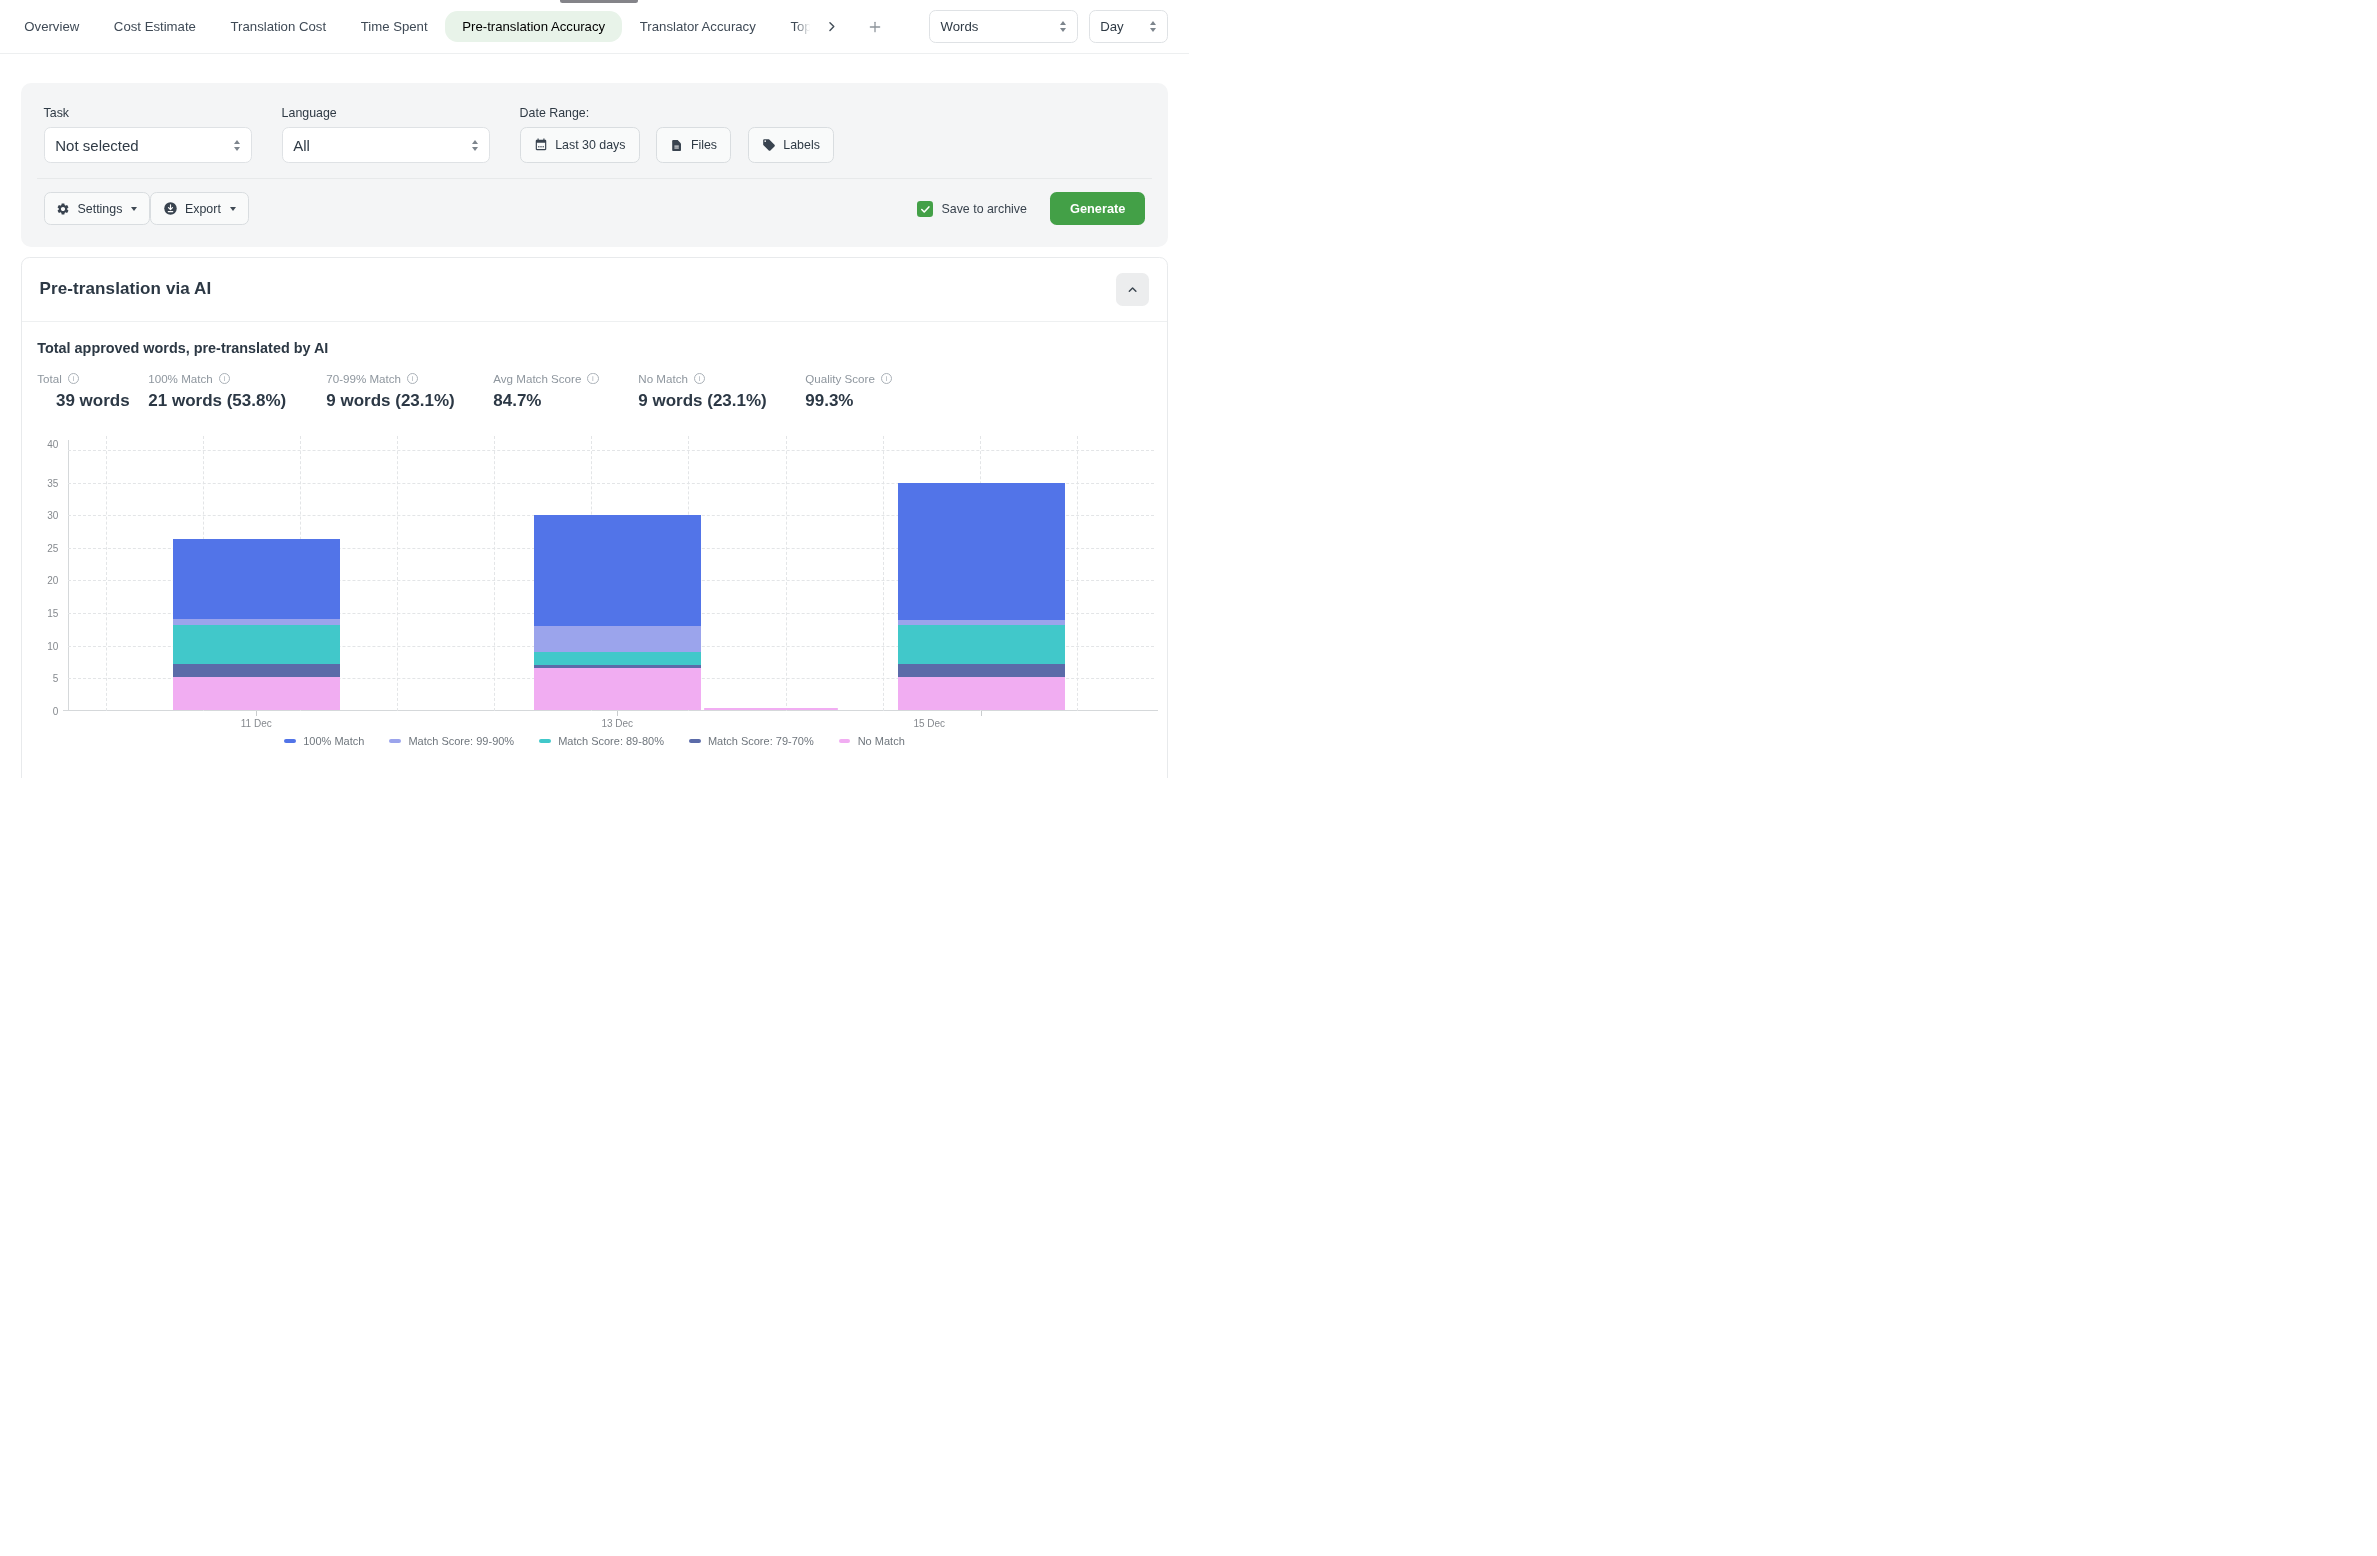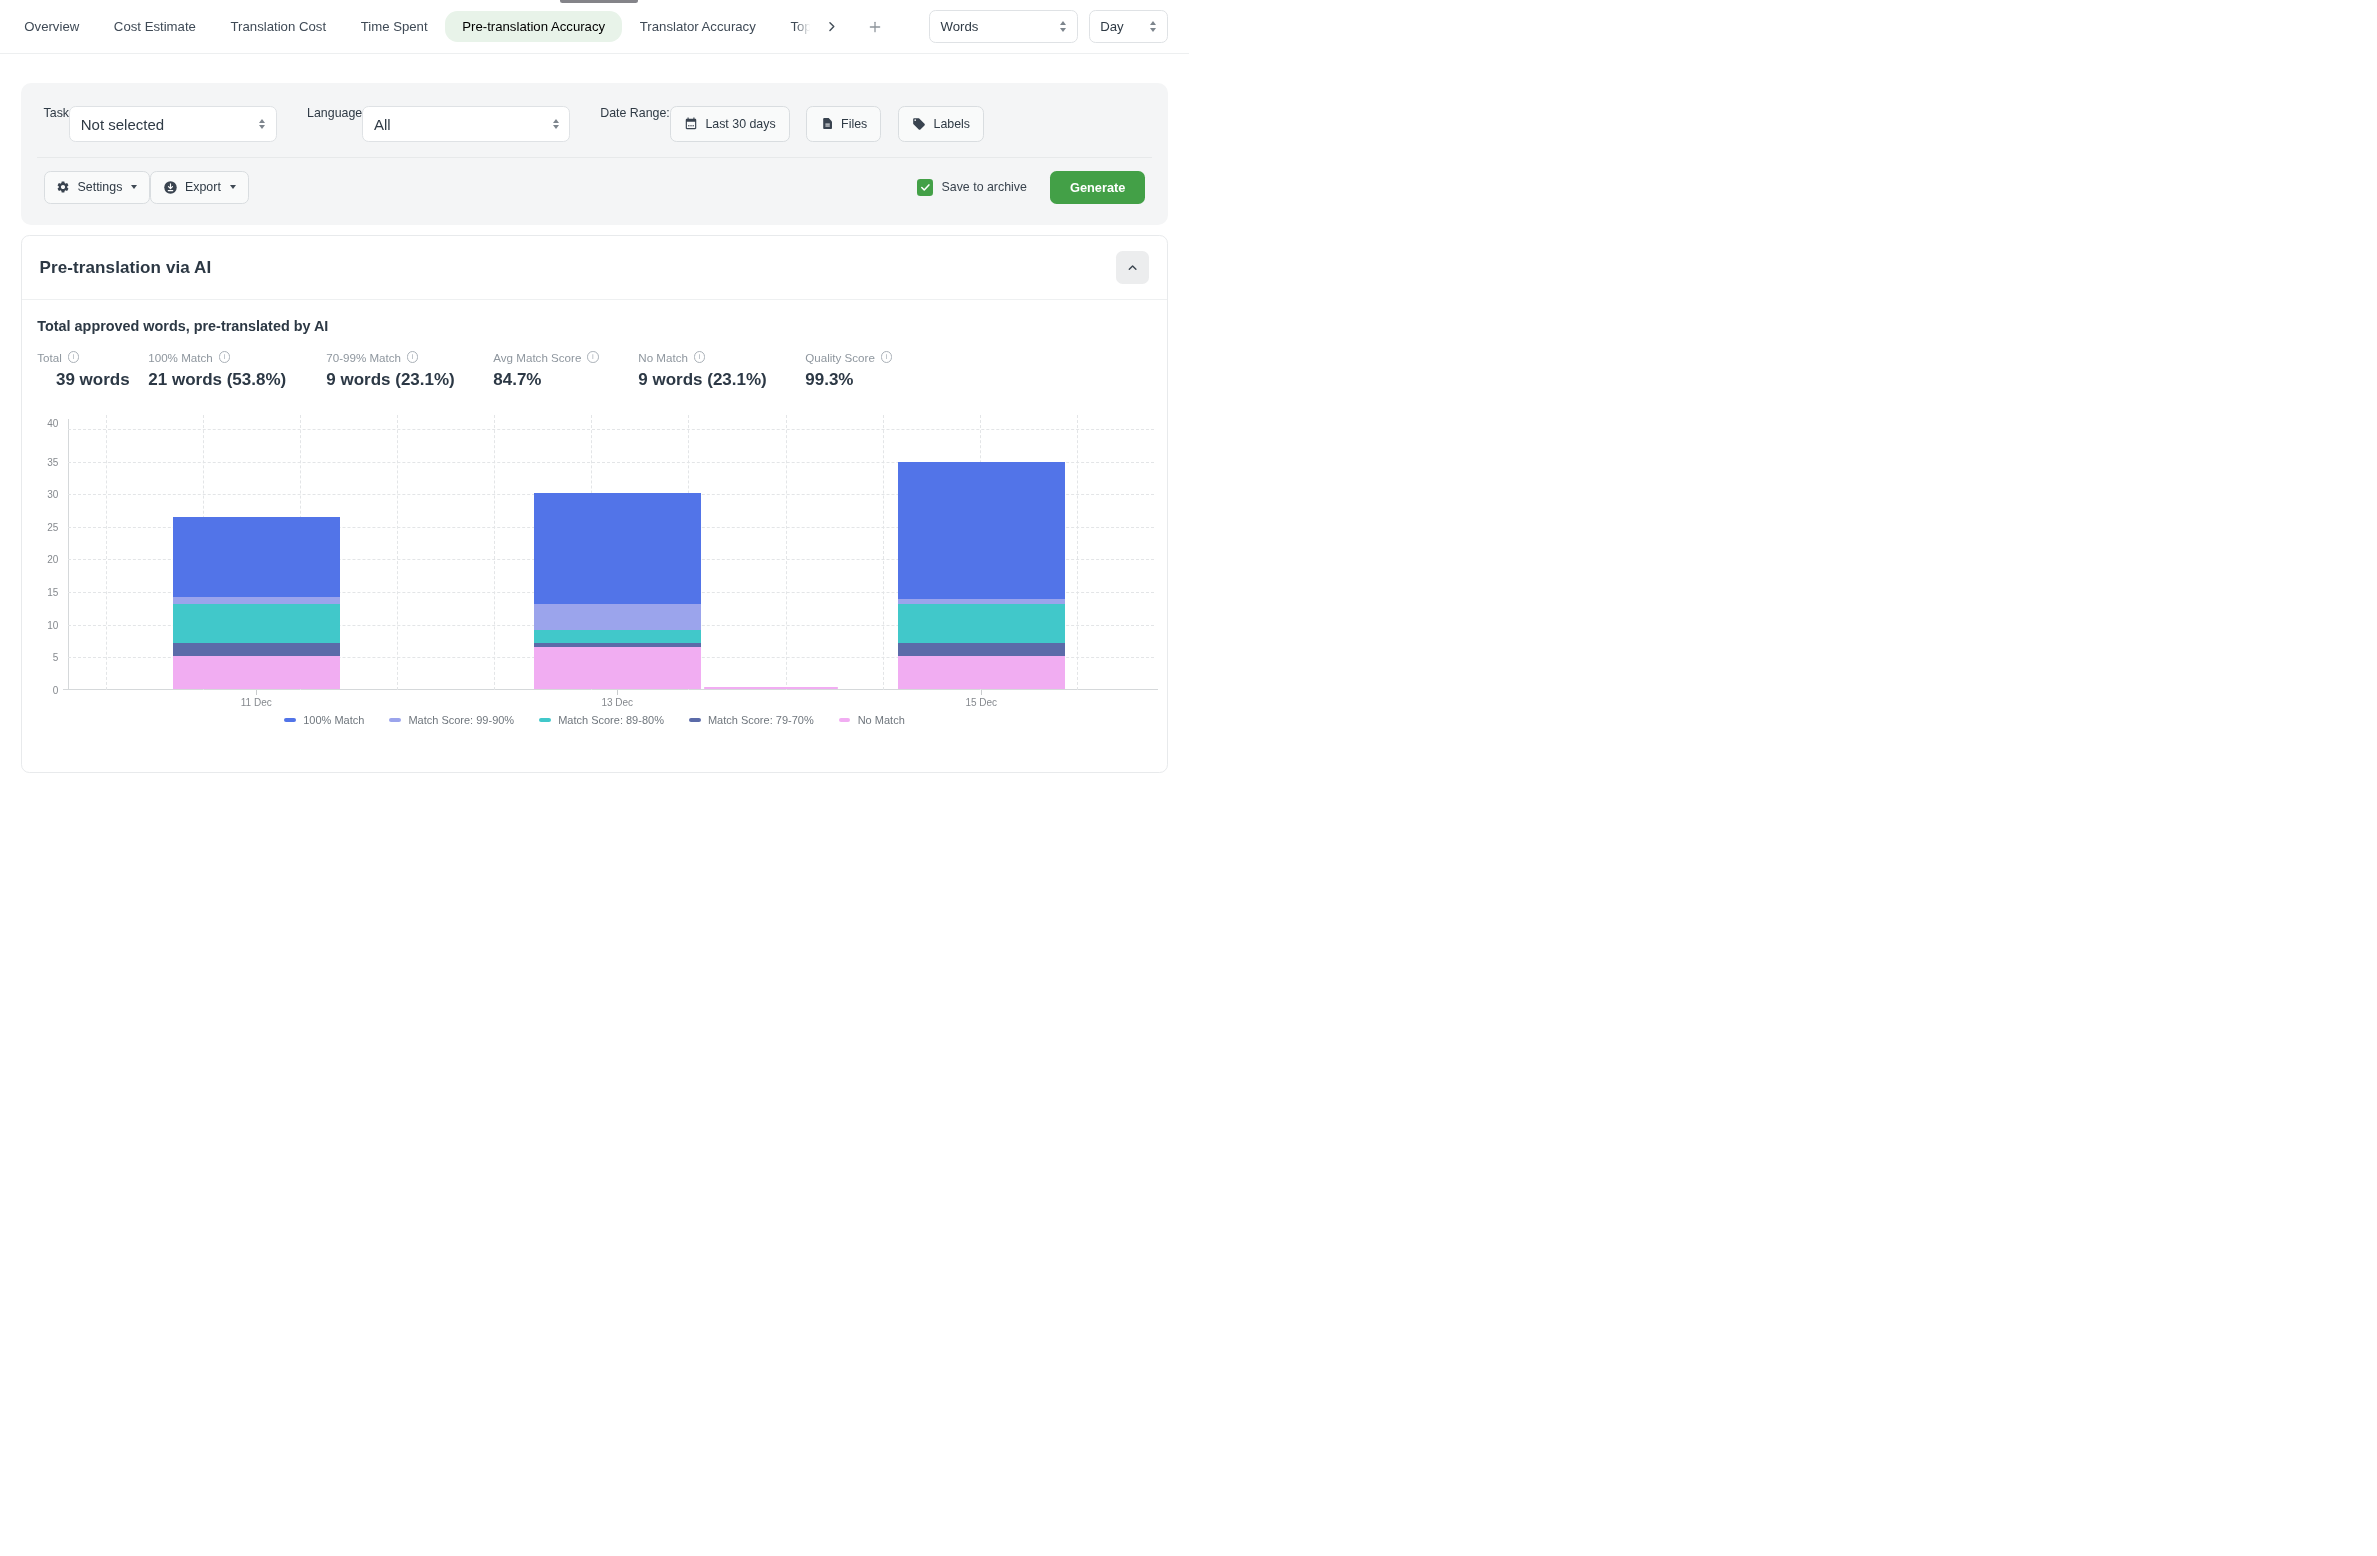--- a/index.html
+++ b/index.html
@@ -32,21 +32,21 @@
     border-right:3.3px solid transparent; }
   .sel-arrows i.up { border-bottom:4.1px solid #7d858d; }
   .sel-arrows i.dn { border-top:4.1px solid #7d858d; }
   .top-fragment { position:absolute; left:560px; top:0; width:78px; height:2.5px;
     background:#6f6f74; border-radius:0 0 2.5px 2.5px; opacity:.85; }
 
   
   .filter-card { margin:29px 20.6px 0; background:#f4f5f6; border-radius:10px;
     padding:23px 23px 21.5px; }
   .filter-row { display:flex; align-items:flex-end; }
-  .fgroup { display:flex; flex-direction:row; }
+  .fgroup { display:flex; flex-direction:column; }
   .flabel { font-size:12.4px; color:#2f3a45; margin-bottom:7.4px; }
   .fselect { width:208px; height:36px; margin-right:30px; font-size:15px; }
   .btn { display:inline-flex; align-items:center; gap:7.4px; height:36px;
     padding:0 13.2px; background:#f9fafa; border:0.8px solid #d9dde0;
     border-radius:6.6px; font-size:12.4px; color:#2f3a45; cursor:pointer;
     white-space:nowrap; }
   .btn svg { flex:none; }
   .daterow { display:flex; gap:16.5px; }
   .filter-divider { height:0.8px; background:#e7e9ea; margin:15px -6.6px 13.2px; }
   .actions-row { display:flex; align-items:center; }
@@ -352,21 +352,21 @@
           <div class="xtick-mark" style="left: 549px;"></div>
           <span class="xlabel" style="left: 549px;">13 Dec</span>
           <div class="bar" style="left: 830px;">
             <div class="seg" style="height: 33px; background: rgb(241, 173, 242);"></div>
             <div class="seg" style="height: 13px; background: rgb(91, 107, 169);"></div>
             <div class="seg" style="height: 39px; background: rgb(65, 200, 202);"></div>
             <div class="seg" style="height: 5.2px; background: rgb(155, 164, 236);"></div>
             <div class="seg" style="height: 137px; background: rgb(82, 116, 232);"></div>
           </div>
           <div class="xtick-mark" style="left: 913px;"></div>
-          <span class="xlabel" style="left: 913px; text-align: center;">15 Dec</span>
+          <span class="xlabel" style="left: 861px; text-align: center;">15 Dec</span>
           <div class="sliver" style="left: 636px; width: 134px; background: rgb(241, 173, 242);"></div>
         </div>
       <div class="legend" id="legend">
           <div class="legend-item">
             <span class="legend-swatch" style="background: rgb(82, 116, 232);"></span>
             <span>100% Match</span>
           </div>
           <div class="legend-item">
             <span class="legend-swatch" style="background: rgb(155, 164, 236);"></span>
             <span>Match Score: 99-90%</span>

